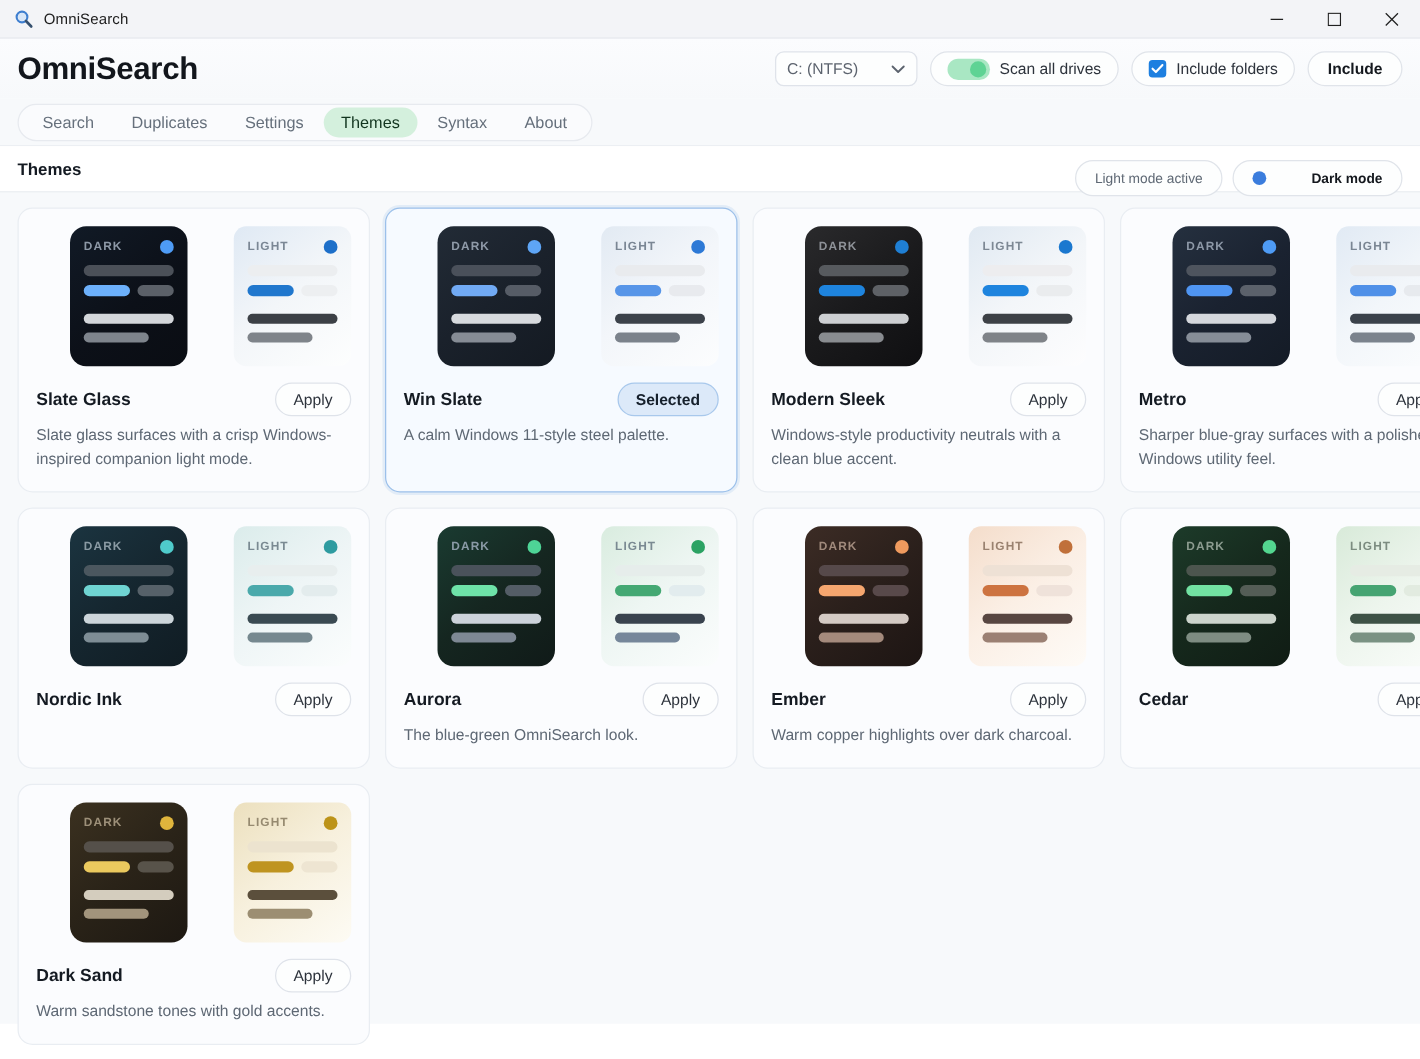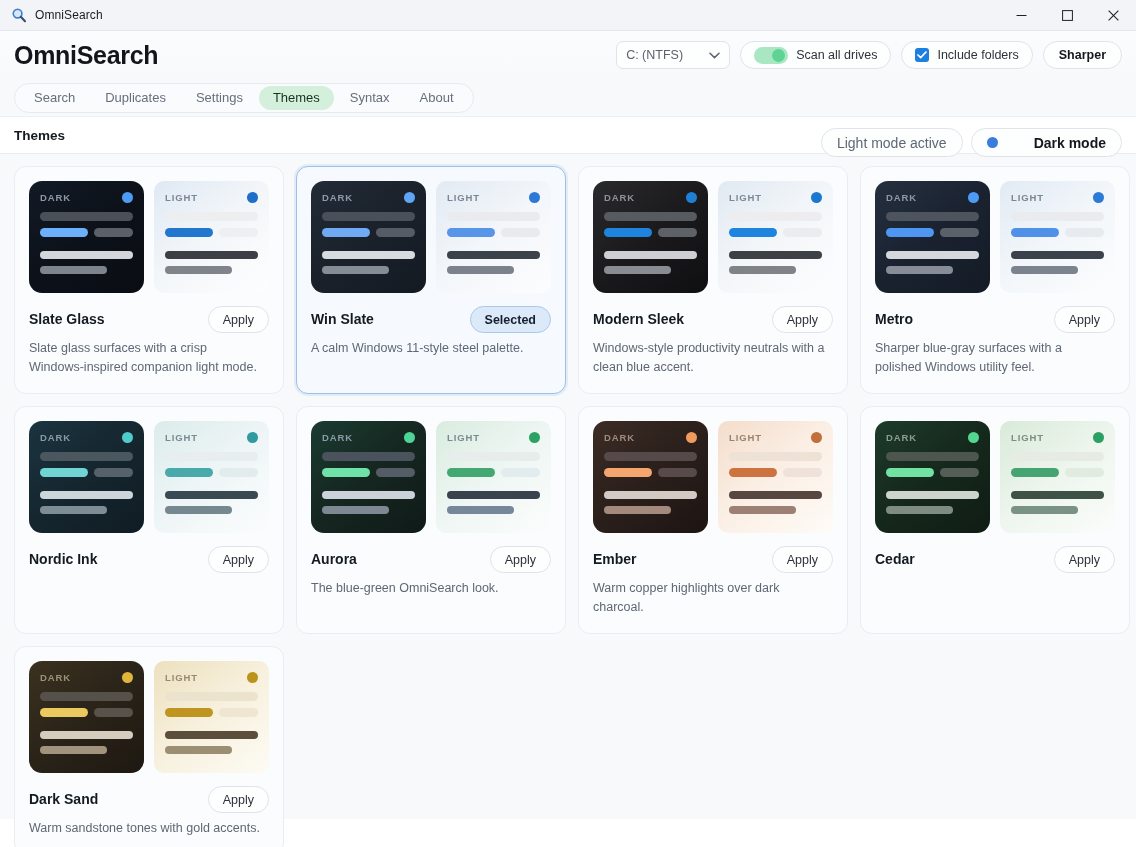--- a/index.html
+++ b/index.html
@@ -94,21 +94,21 @@
     border-bottom: 1px solid #e8ebef;
   }
   .sec-title { font-size: 13.5px; font-weight: 700; color: #141a22; }
   .sec-sub { font-size: 13px; color: #5e6874; margin-top: 7px; }
   .mode-group {
     position: absolute; right: 14px; top: 128px; display: flex; gap: 8px;
   }
   .mode-btn {
     height: 29px; border: 1px solid #e0e4ea; border-radius: 15px; background: #fdfefe;
     display: flex; align-items: center; gap: 8px; padding: 0 15px;
-    font-size: 14px; color: #5e6874;
+    font-size: 11px; color: #5e6874;
   }
   .mode-btn.active { font-weight: 700; color: #14181e; gap: 36px; }
   .dot-blue { width: 11px; height: 11px; border-radius: 50%; background: #3b7ddd; flex: none; }
 
   
   .grid-wrap {
     padding: 12px 14px 0 14px;
     background: #f7f9fb;
     height: 665px;
   }
@@ -120,22 +120,22 @@
     background: #fbfcfe; border: 1px solid #e9edf2; border-radius: 12px;
     padding: 14px 14px 16px 14px;
     display: flex; flex-direction: column;
   }
   .card.selected {
     border: 1.5px solid #9cc0ea; background: #f6faff;
     box-shadow: 0 0 0 2px rgba(156,192,234,.22);
   }
   .previews { display: flex; gap: 10px; }
   .tile {
-    width: 115px; height: 112px; border-radius: 13px;
-    padding: 11px 11px 0 11px; position: relative; overflow: hidden;
+    width: 94px; height: 112px; border-radius: 13px;
+    padding: 11px 11px 0 11px; position: relative; overflow: hidden; margin-left: 27px;
   }
   .tile.light { border-radius: 10px; }
   .tile-head {
     display: flex; align-items: center; justify-content: space-between;
     margin-bottom: 9px;
   }
   .tile-label { font-size: 9.5px; font-weight: 700; letter-spacing: .9px; }
   .tile-dot { width: 11px; height: 11px; border-radius: 50%; }
   .bar { height: 9px; border-radius: 5px; margin-bottom: 7px; }
   .bar-row { display: flex; gap: 6px; margin-bottom: 7px; }
@@ -213,21 +213,21 @@
       <span>Scan all drives</span>
     </div>
     <div class="pill">
       <span class="cbox">
         <svg width="10" height="8" viewBox="0 0 10 8">
             <polyline points="1,4 3.7,6.6 9,1" fill="none" stroke="#fff" stroke-width="1.7" stroke-linecap="round" stroke-linejoin="round"></polyline>
           </svg>
       </span>
       <span>Include folders</span>
     </div>
-    <div class="pill reindex">Sharper</div>
+    <div class="pill reindex">Include</div>
   </div>
 </div>
 
 <div class="tabbar-row">
   <div class="tabs" id="tab-list">
       <div class="tab">Search</div>
       <div class="tab">Duplicates</div>
       <div class="tab">Settings</div>
       <div class="tab active">Themes</div>
       <div class="tab">Syntax</div>

